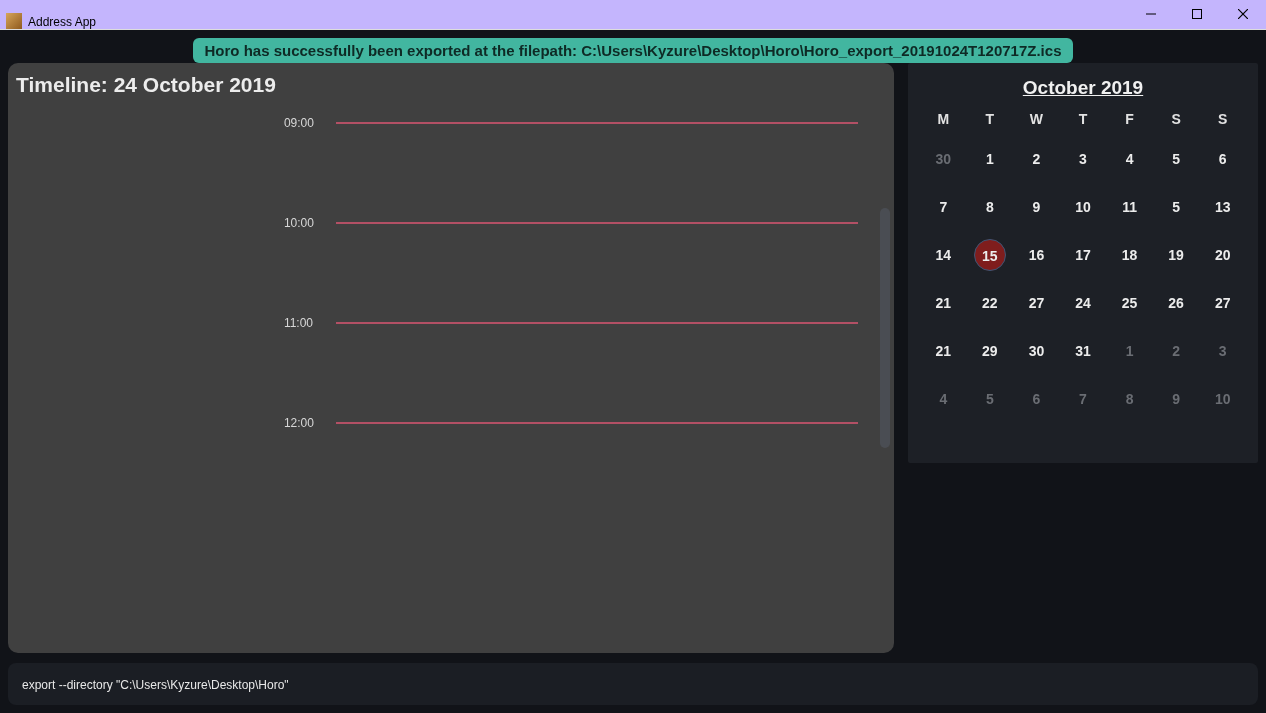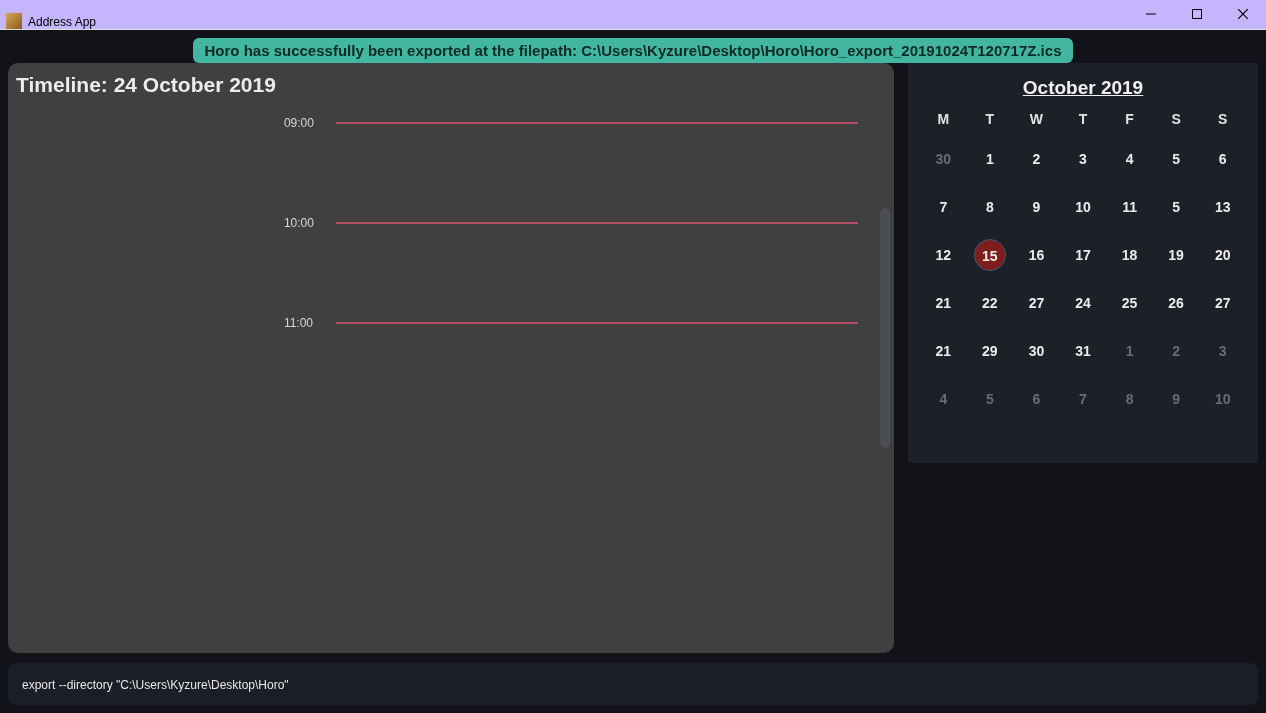--- a/index.html
+++ b/index.html
@@ -214,20 +214,24 @@
           <div class="hour-row">
             <div class="hour-label">09:00</div>
             <div class="hour-line"></div>
           </div>
           <div class="hour-row">
             <div class="hour-label">10:00</div>
             <div class="hour-line"></div>
           </div>
           <div class="hour-row">
             <div class="hour-label">11:00</div>
+            <div class="hour-line"></div>
+          </div>
+          <div class="hour-row">
+            <div class="hour-label">12:00</div>
             <div class="hour-line"></div>
           </div>
         </div>
       <div class="scrollbar-track">
         <div class="scrollbar-thumb"></div>
       </div>
     </div>
 
     <div class="calendar-panel">
       <div class="month-title">October 2019</div>
@@ -246,21 +250,21 @@
           <div class="day">4</div>
           <div class="day">5</div>
           <div class="day">6</div>
           <div class="day">7</div>
           <div class="day">8</div>
           <div class="day">9</div>
           <div class="day">10</div>
           <div class="day">11</div>
           <div class="day">5</div>
           <div class="day">13</div>
-          <div class="day">12</div>
+          <div class="day">14</div>
           <div class="day selected">15</div>
           <div class="day">16</div>
           <div class="day">17</div>
           <div class="day">18</div>
           <div class="day">19</div>
           <div class="day">20</div>
           <div class="day">21</div>
           <div class="day">22</div>
           <div class="day">27</div>
           <div class="day">24</div>

